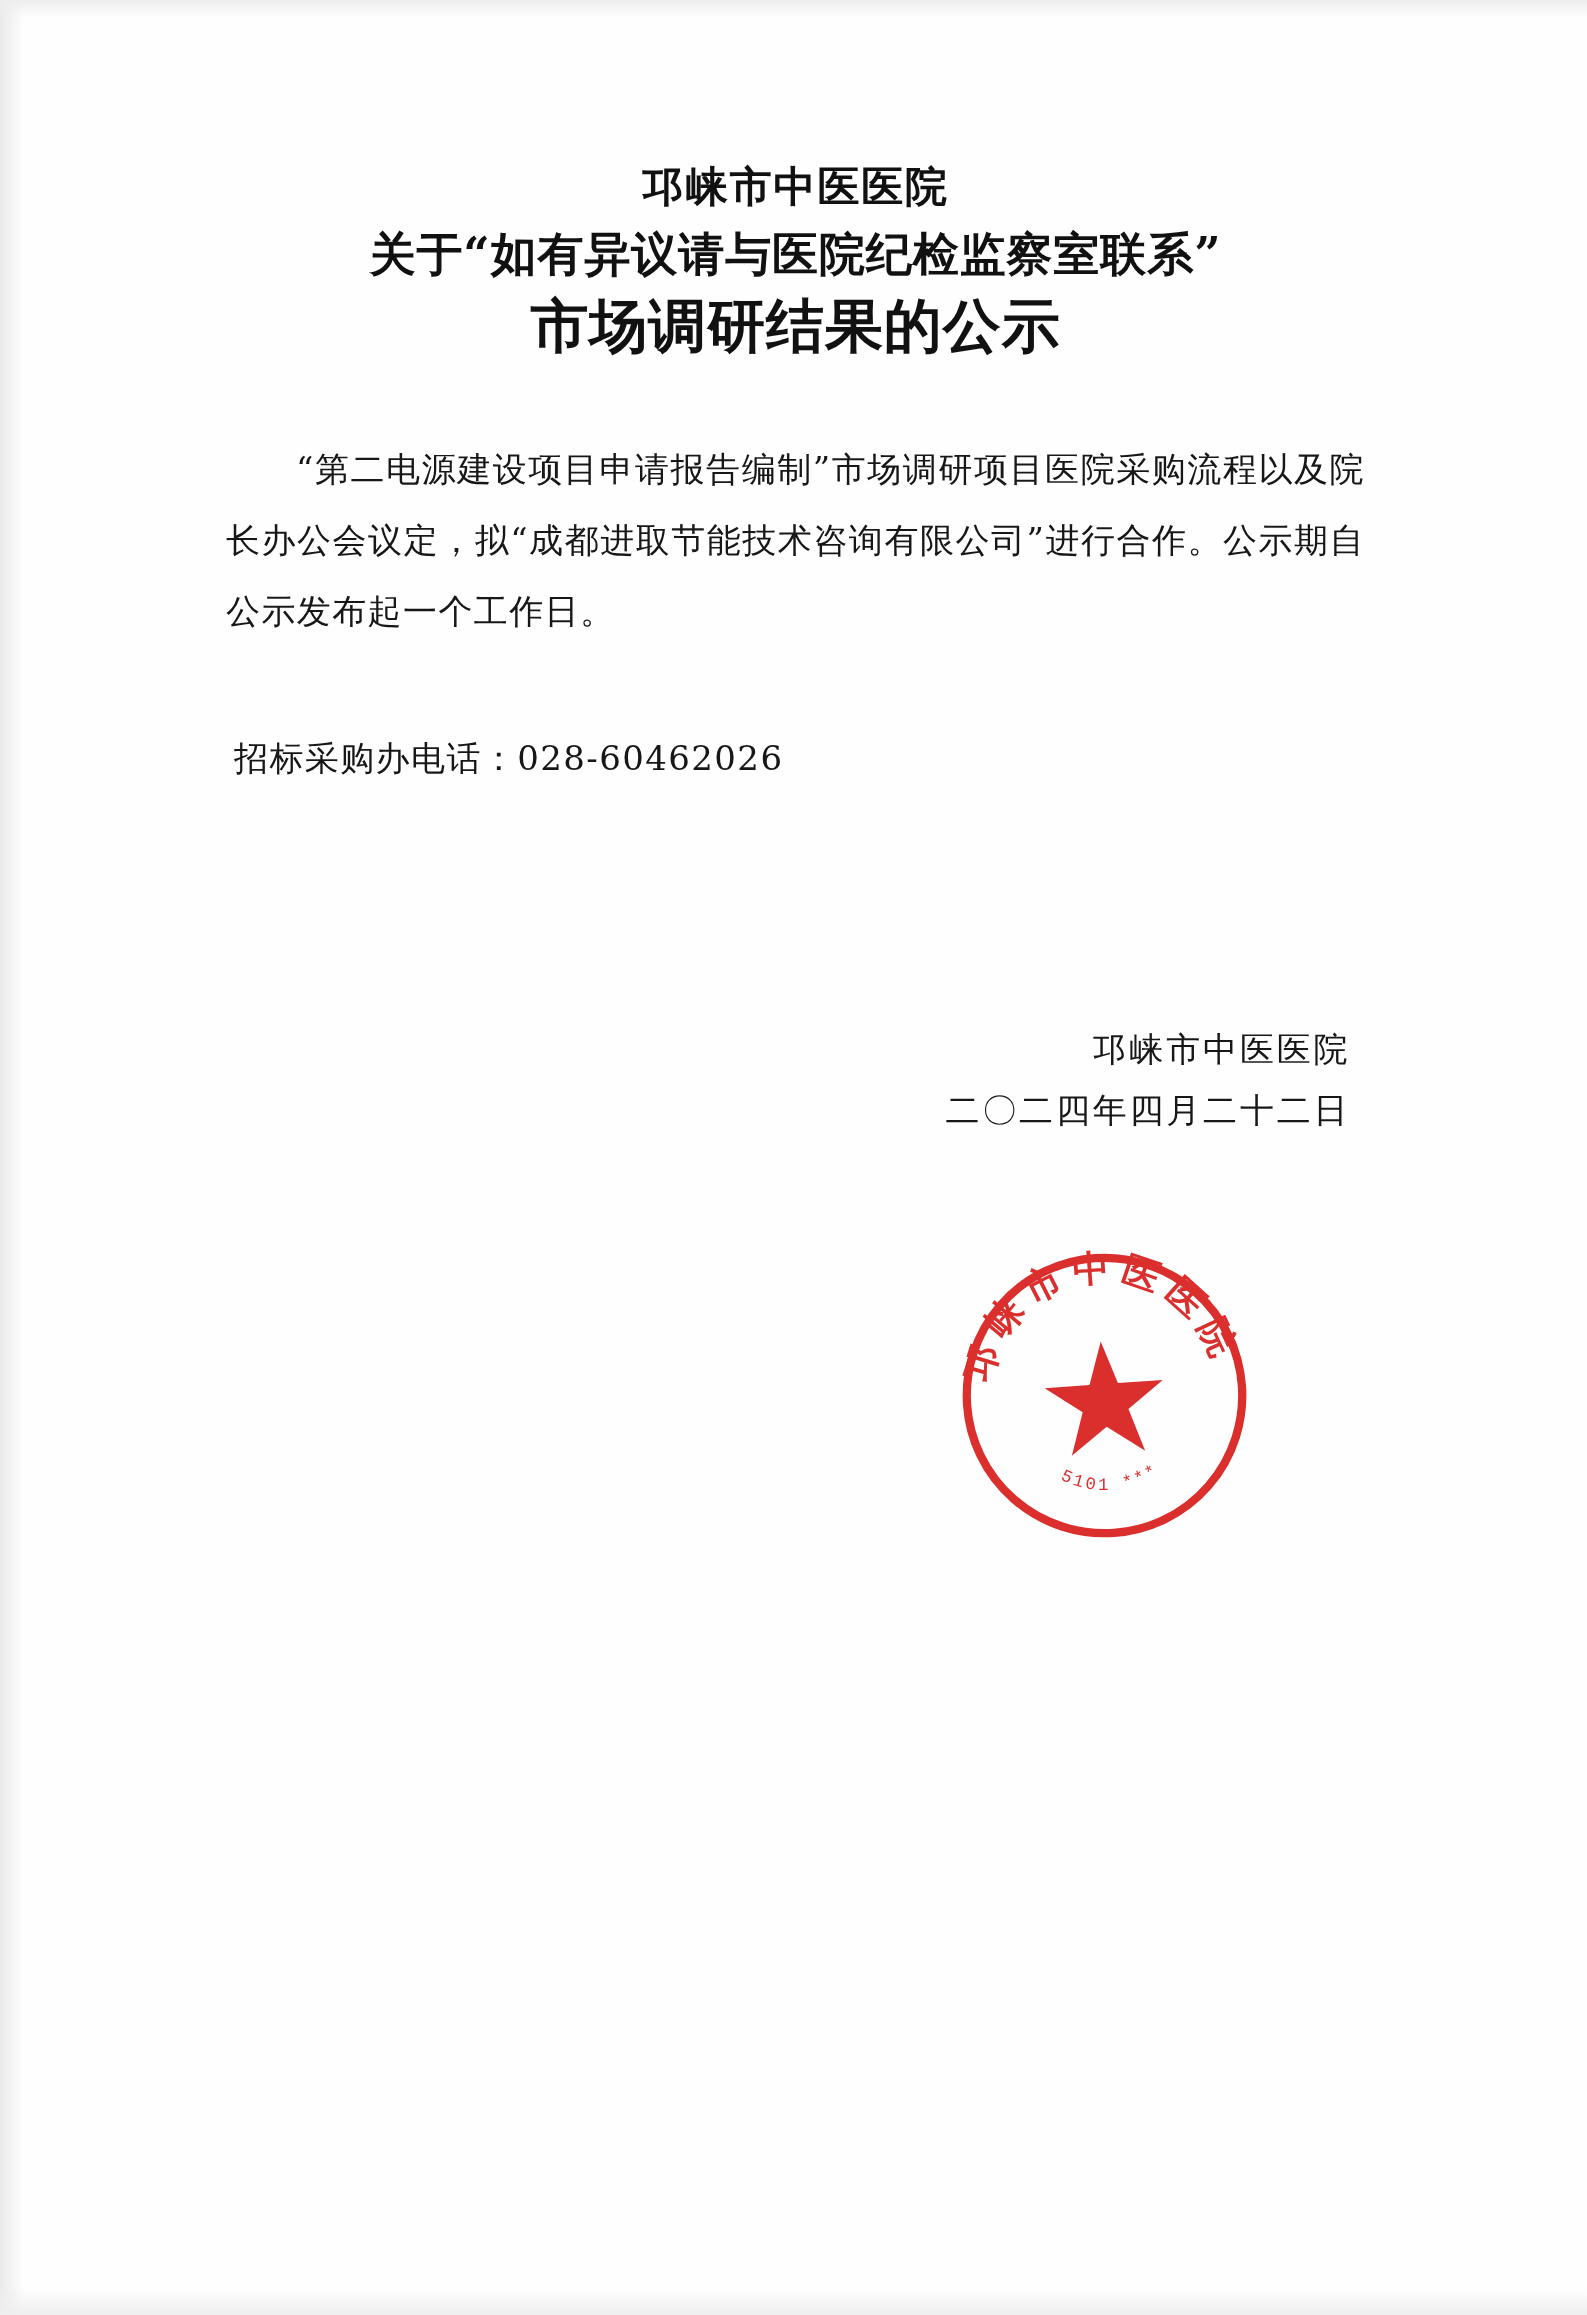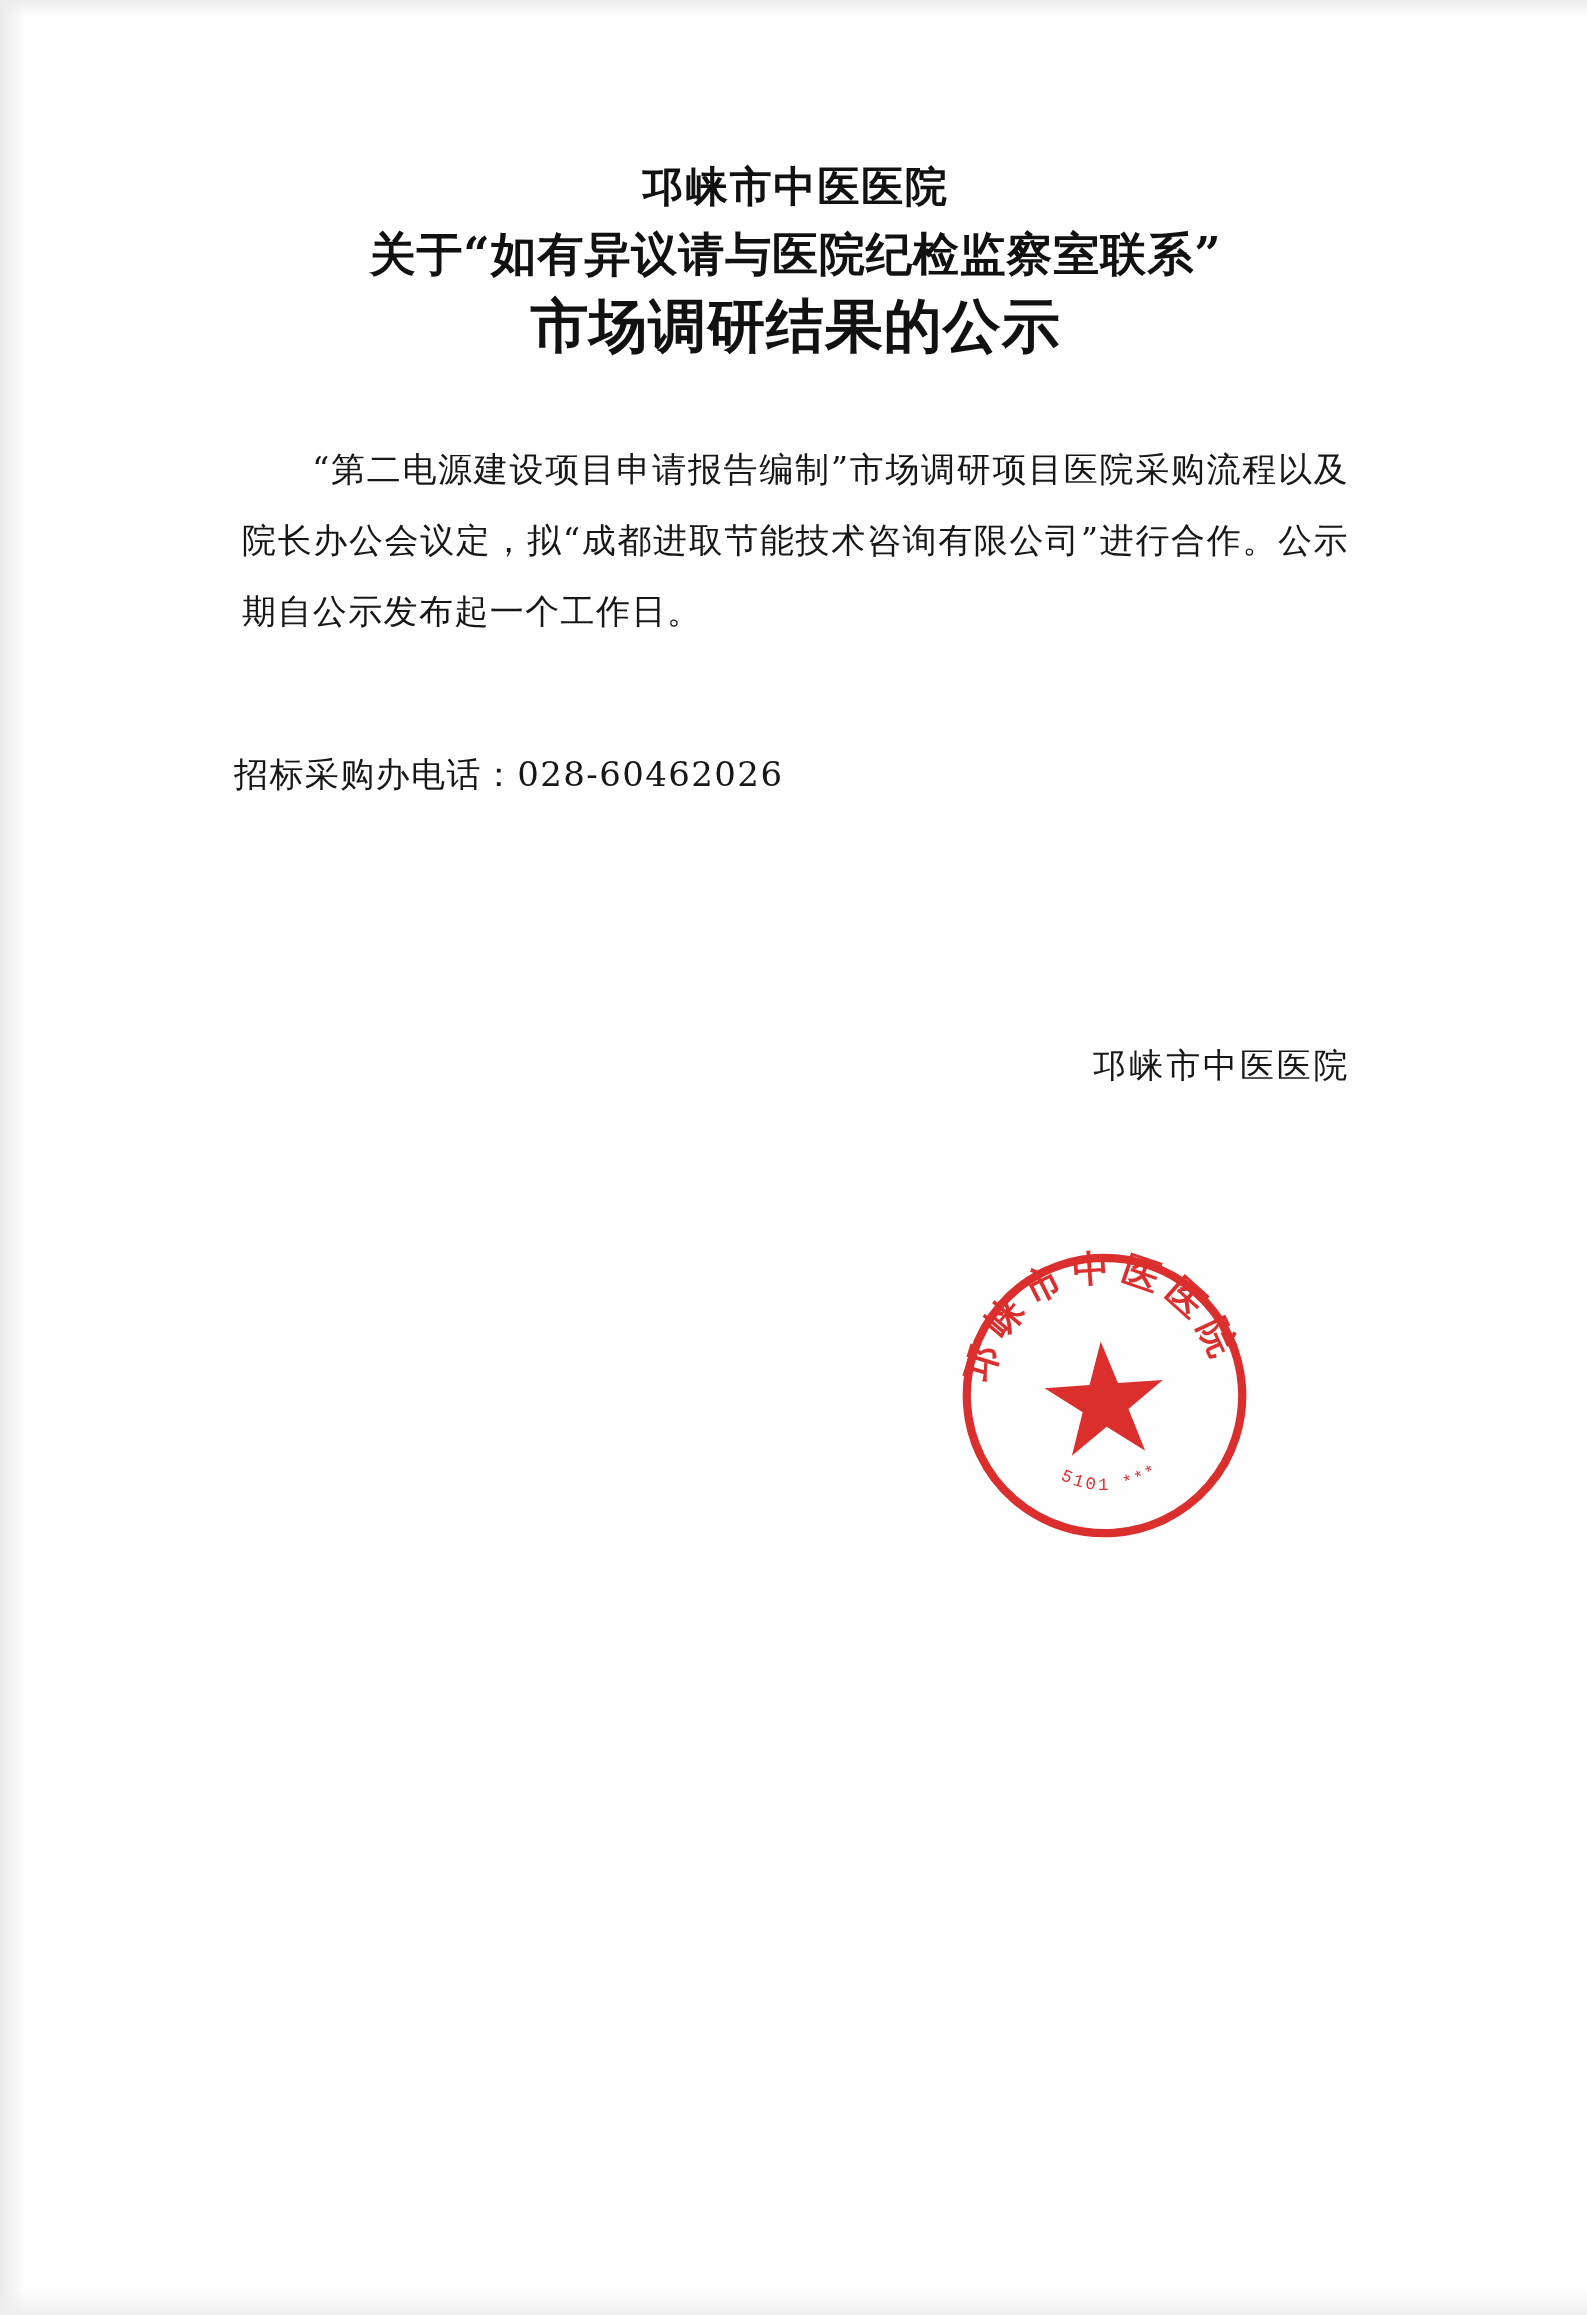--- a/index.html
+++ b/index.html
@@ -135,28 +135,29 @@
 
   <div class="content">
 
     <div class="title-block">
       <div class="title-line title-line-1">邛崃市中医医院</div>
       <div class="title-line title-line-2">关于“如有异议请与医院纪检监察室联系”</div>
       <div class="title-line title-line-3">市场调研结果的公示</div>
     </div>
 
     <div class="body-block">
-      <p class="para-indent" style="margin:16px">“第二电源建设项目申请报告编制”市场调研项目医院采购流程以及院长办公会议定，拟“成都进取节能技术咨询有限公司”进行合作。公示期自公示发布起一个工作日。</p>
+      <p class="para-indent" style="margin:0">“第二电源建设项目申请报告编制”市场调研项目医院采购流程以及院长办公会议定，拟“成都进取节能技术咨询有限公司”进行合作。公示期自公示发布起一个工作日。</p>
       <div class="gap-lg"></div>
       <p style="margin:8px">招标采购办电话：028-60462026</p>
       <div class="gap-xl"></div>
     </div>
 
     <div class="signature-block">
       <div class="sig-org">邛崃市中医医院</div>
+      <div class="sig-date">二〇二四年四月二十二日</div>
     </div>
 
   </div>
 
   <div class="seal">
     <svg viewBox="0 0 330 330" xmlns="http://www.w3.org/2000/svg">
       <defs>
         <path id="arcTop" d="M 40 165 A 125 125 0 0 1 290 165"></path>
         <path id="arcBottom" d="M 62 165 A 103 103 0 0 0 268 165"></path>
       </defs>

